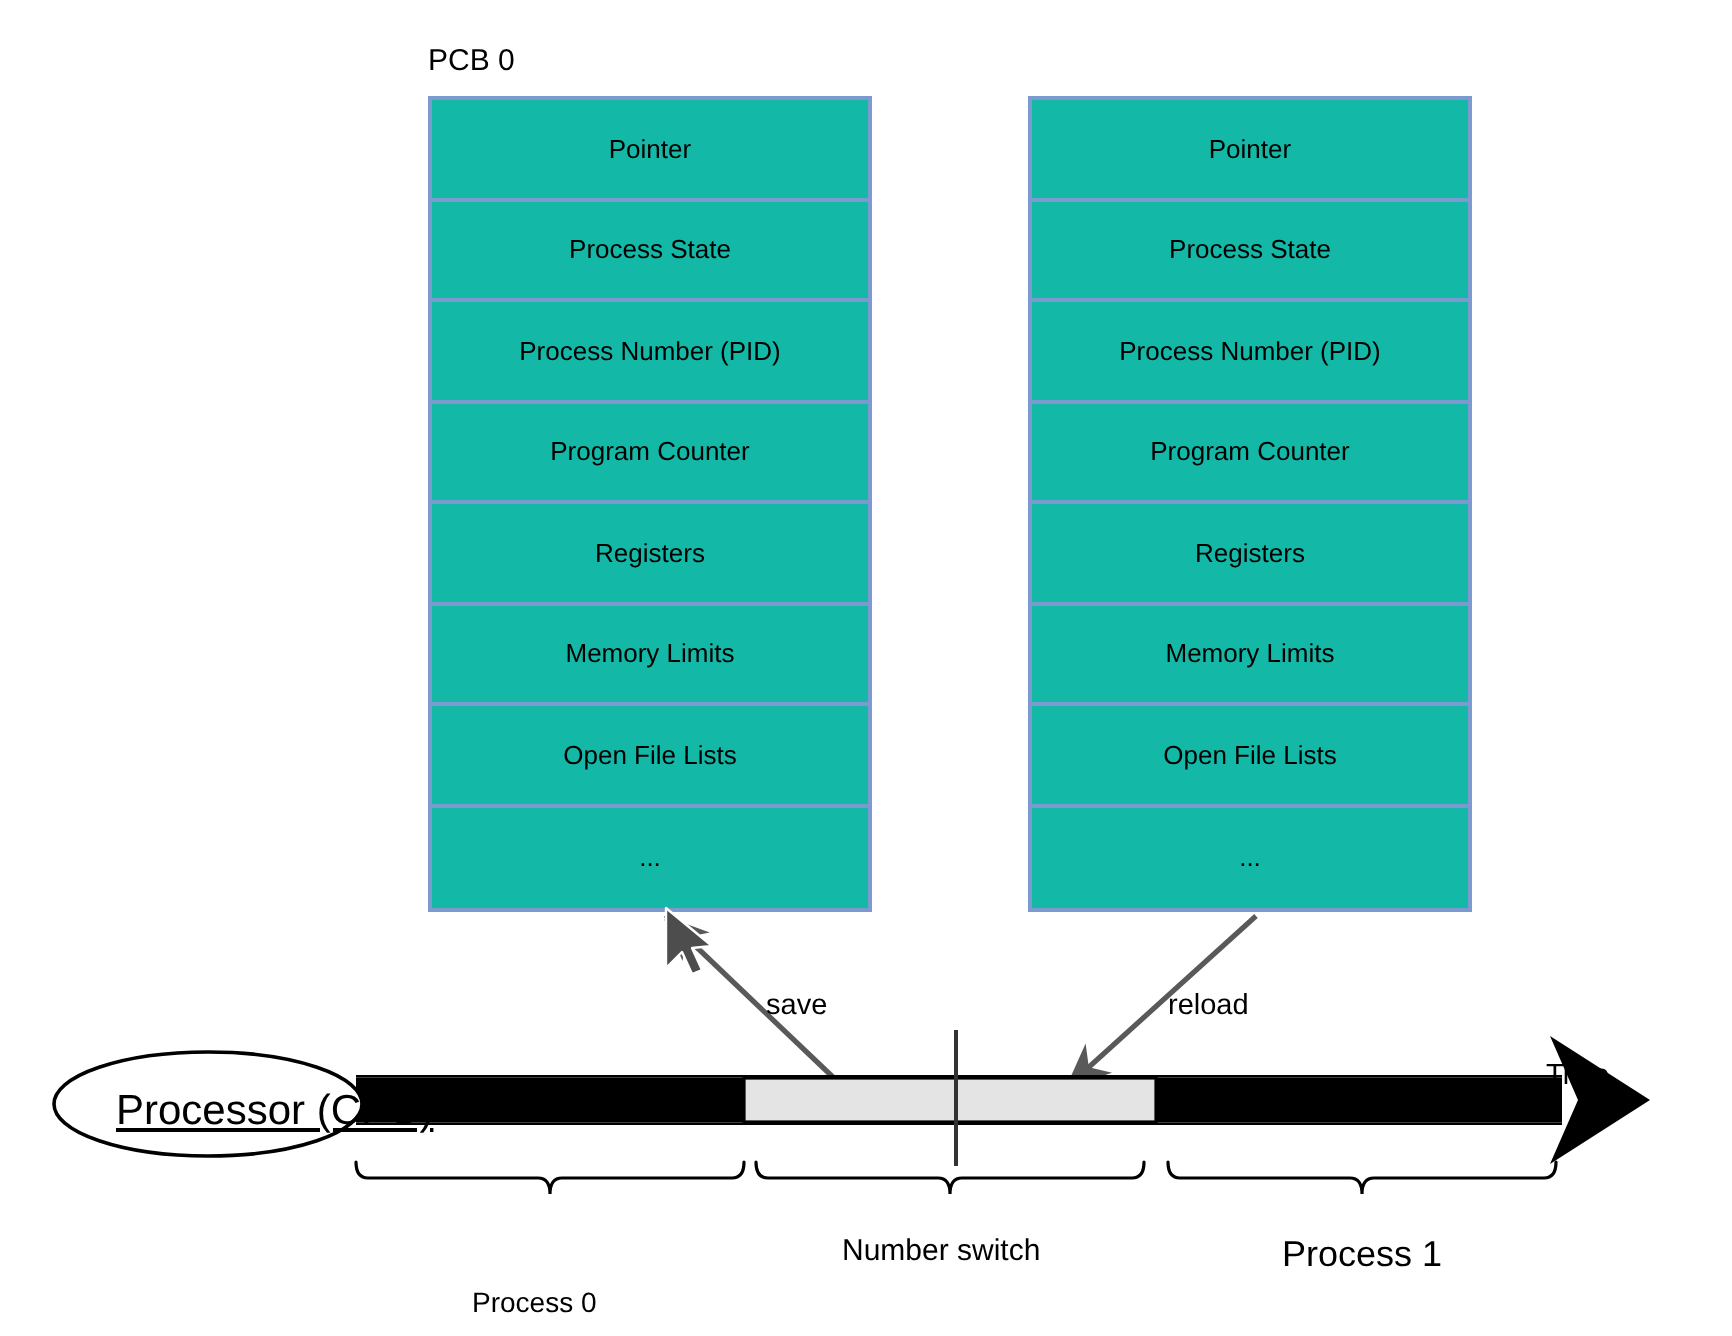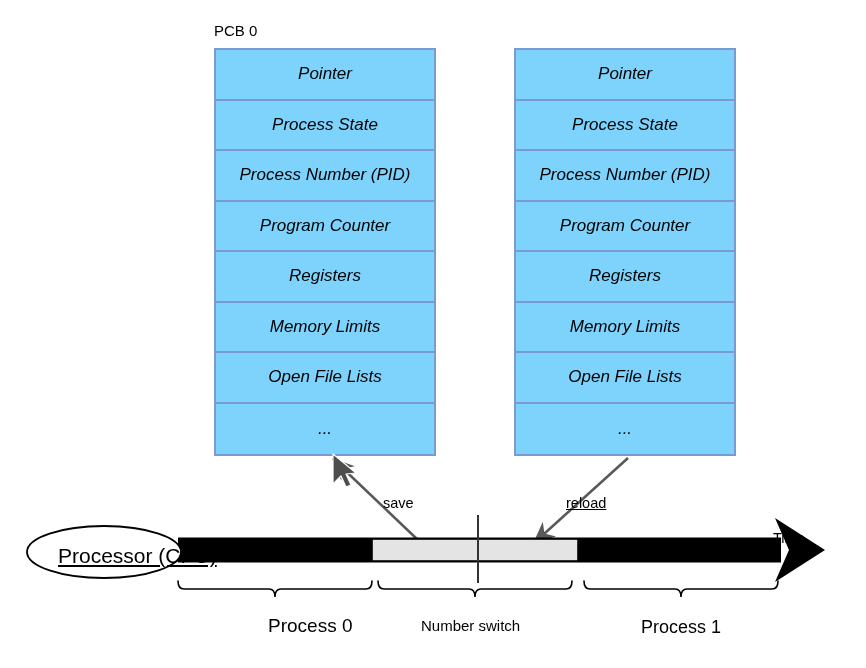--- a/index.html
+++ b/index.html
@@ -35,25 +35,24 @@
     box-sizing: border-box;
     background: #ffffff;
   }
   .pcb-row {
     height: 50.5px;
     box-sizing: border-box;
     border-bottom: 2px solid #7b9ad0;
     display: flex;
     align-items: center;
     justify-content: center;
-    font-size: 17px;
+    font-size: 13px;
     color: #000;
-    background: #7dd3fc;
+    background: #14b8a6;
     white-space: nowrap;
-    font-style: italic;
   }
   .pcb-row:last-child { border-bottom: none; }
 
   .svg-layer {
     position: absolute;
     left: 0; top: 0;
     width: 866px;
     height: 668px;
     pointer-events: none;
   }
@@ -141,23 +140,23 @@
 
     <g>
       <path d="M333,454 L333,484 L341,476 L346,487 L351,485 L346,474 L356,473 Z" fill="#4d4d4d" stroke="#ffffff" stroke-width="1.2" stroke-linejoin="round"></path>
     </g>
   </svg>
 
   <div class="flabel" style="left:58px; top:544px; font-size:21px;text-decoration:underline;">Processor (CPU)</div>
 
   <div class="flabel" style="left:383px; top:495px;text-align:center;">save</div>
 
-  <div class="flabel" style="left:566px; top:495px;text-decoration:underline;">reload</div>
+  <div class="flabel" style="left:584px; top:495px;">reload</div>
 
   <div class="flabel" style="left:773px; top:500px;margin-top:30px;">Time</div>
 
-  <div class="flabel" style="left:236px; top:615px; font-size:19px;margin-left:32px;">Process 0</div>
+  <div class="flabel" style="left:236px; top:643px; font-size:14px;">Process 0</div>
 
   <div class="flabel" style="left:421px; top:617px; font-size:15px;">Number switch</div>
 
   <div class="flabel" style="left:641px; top:617px; font-size:18px;">Process 1</div>
 
 </div>
 
 </body></html>

